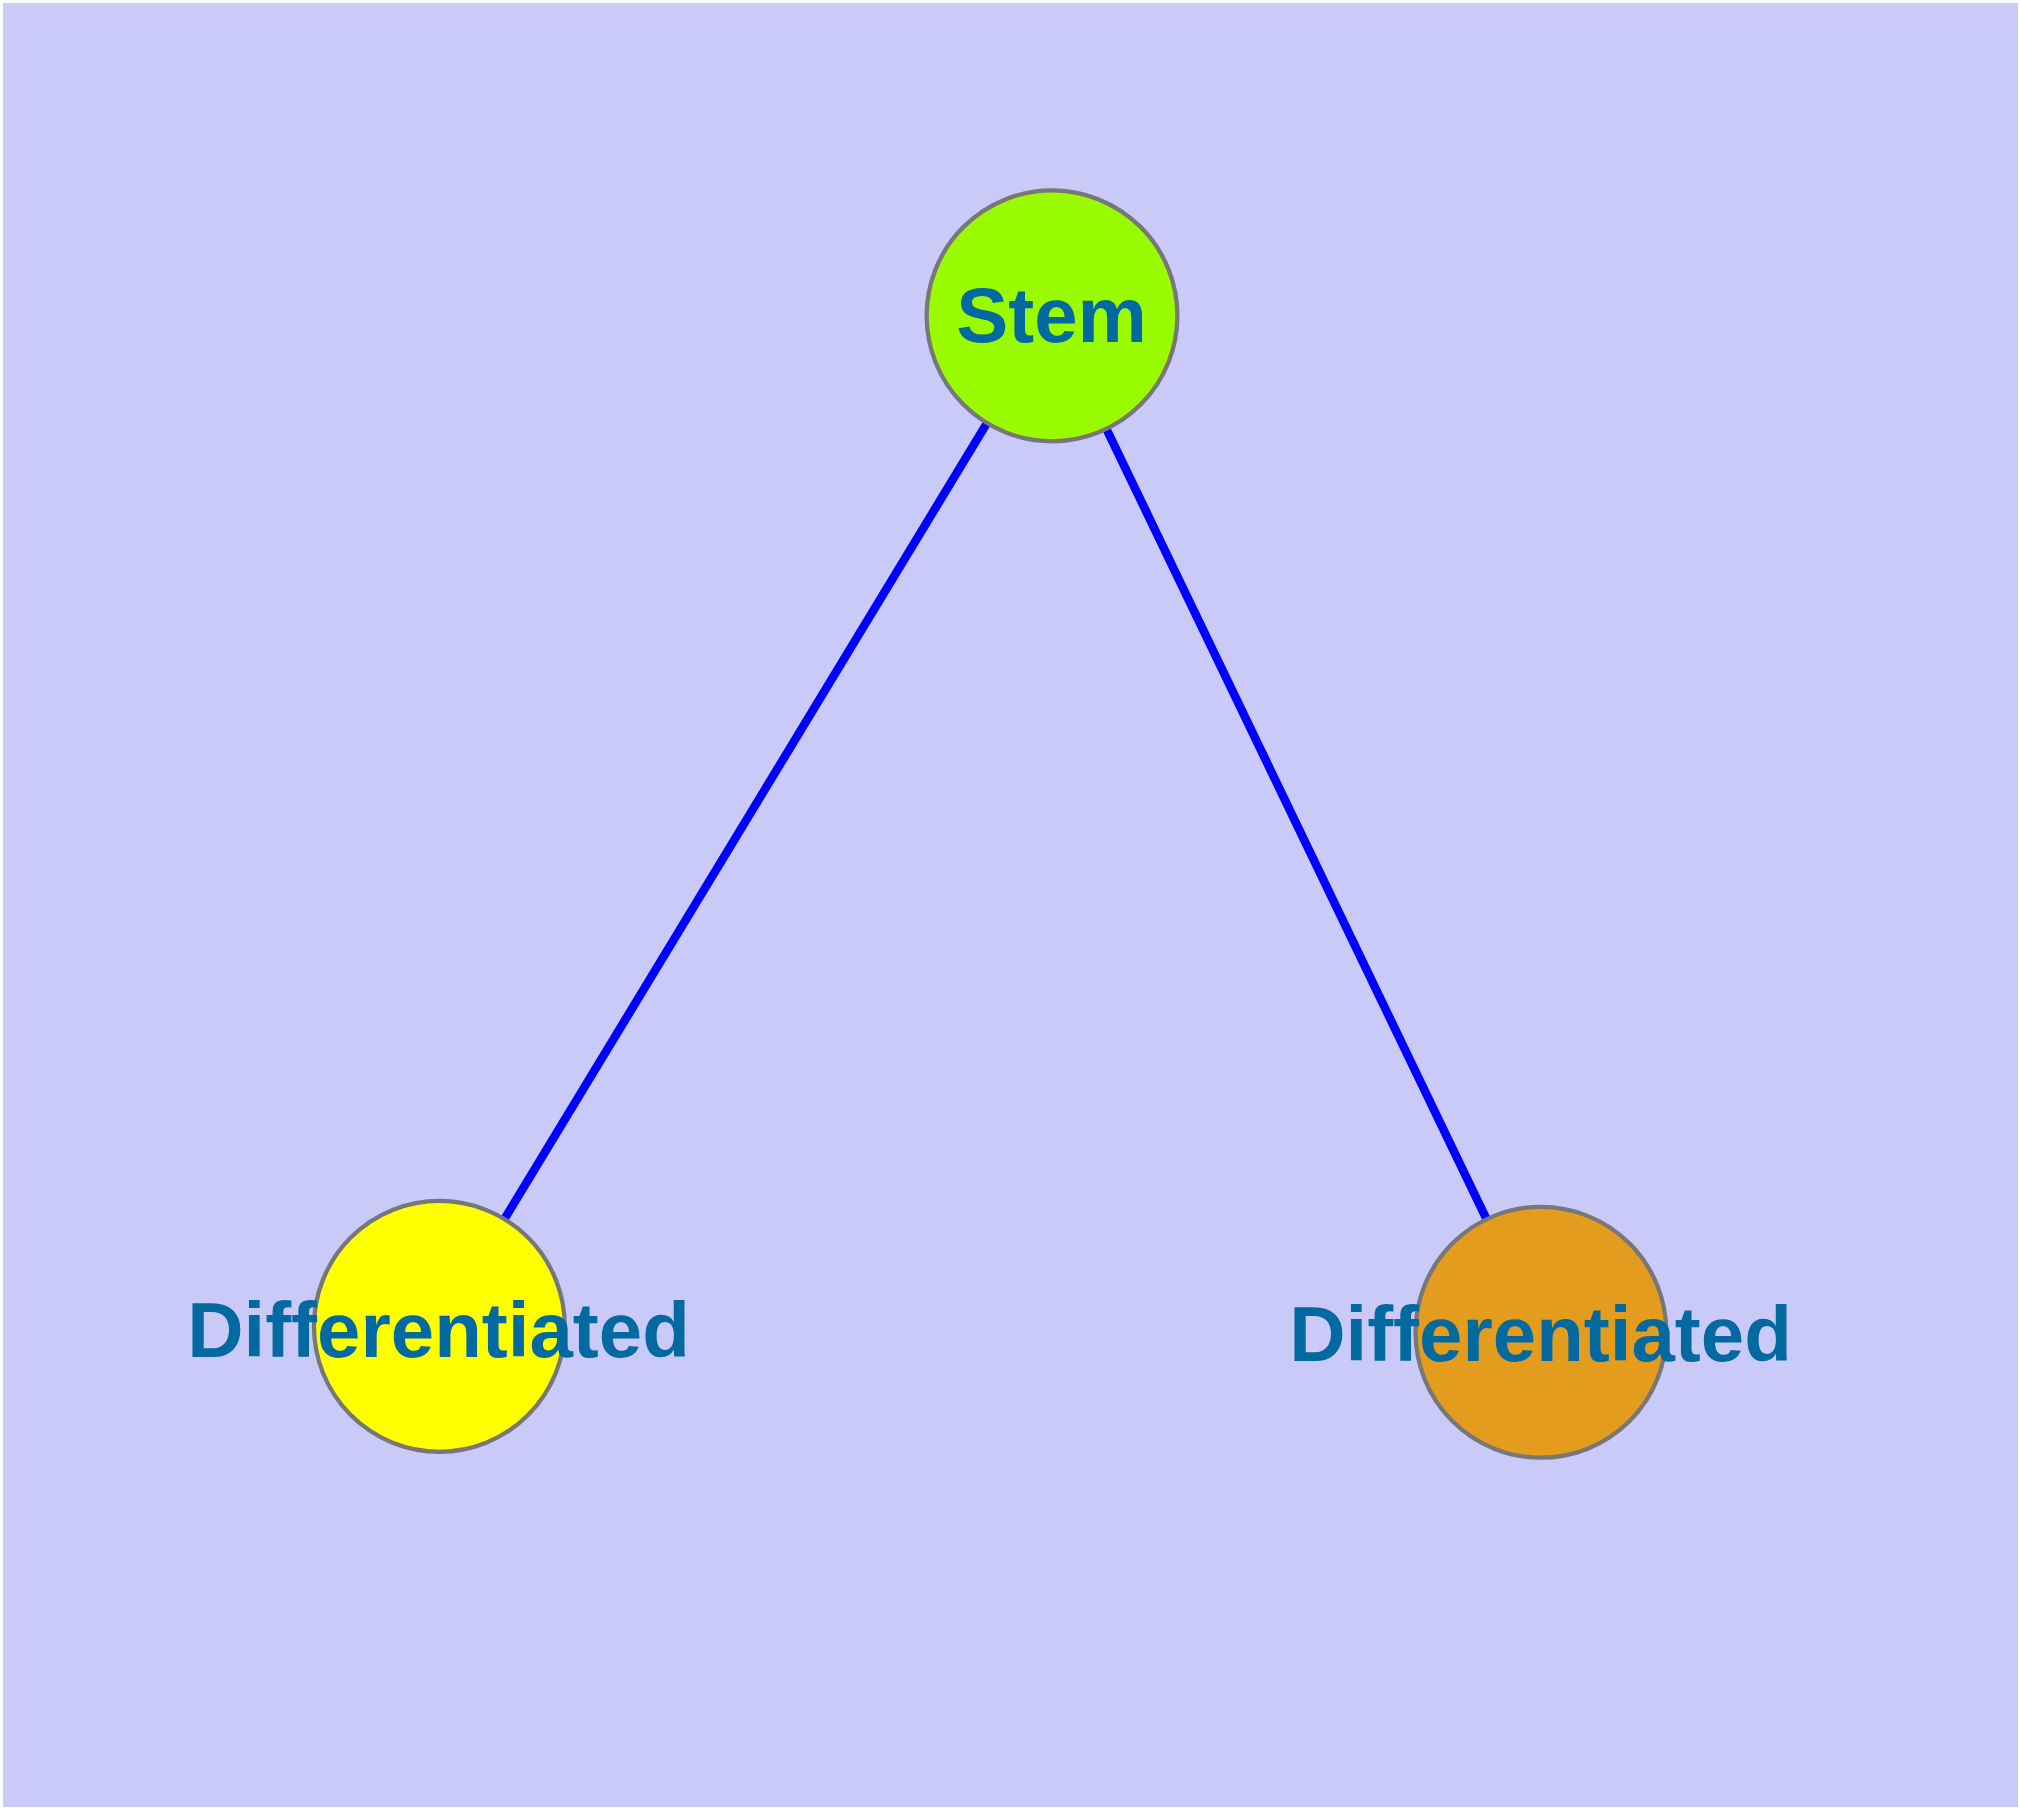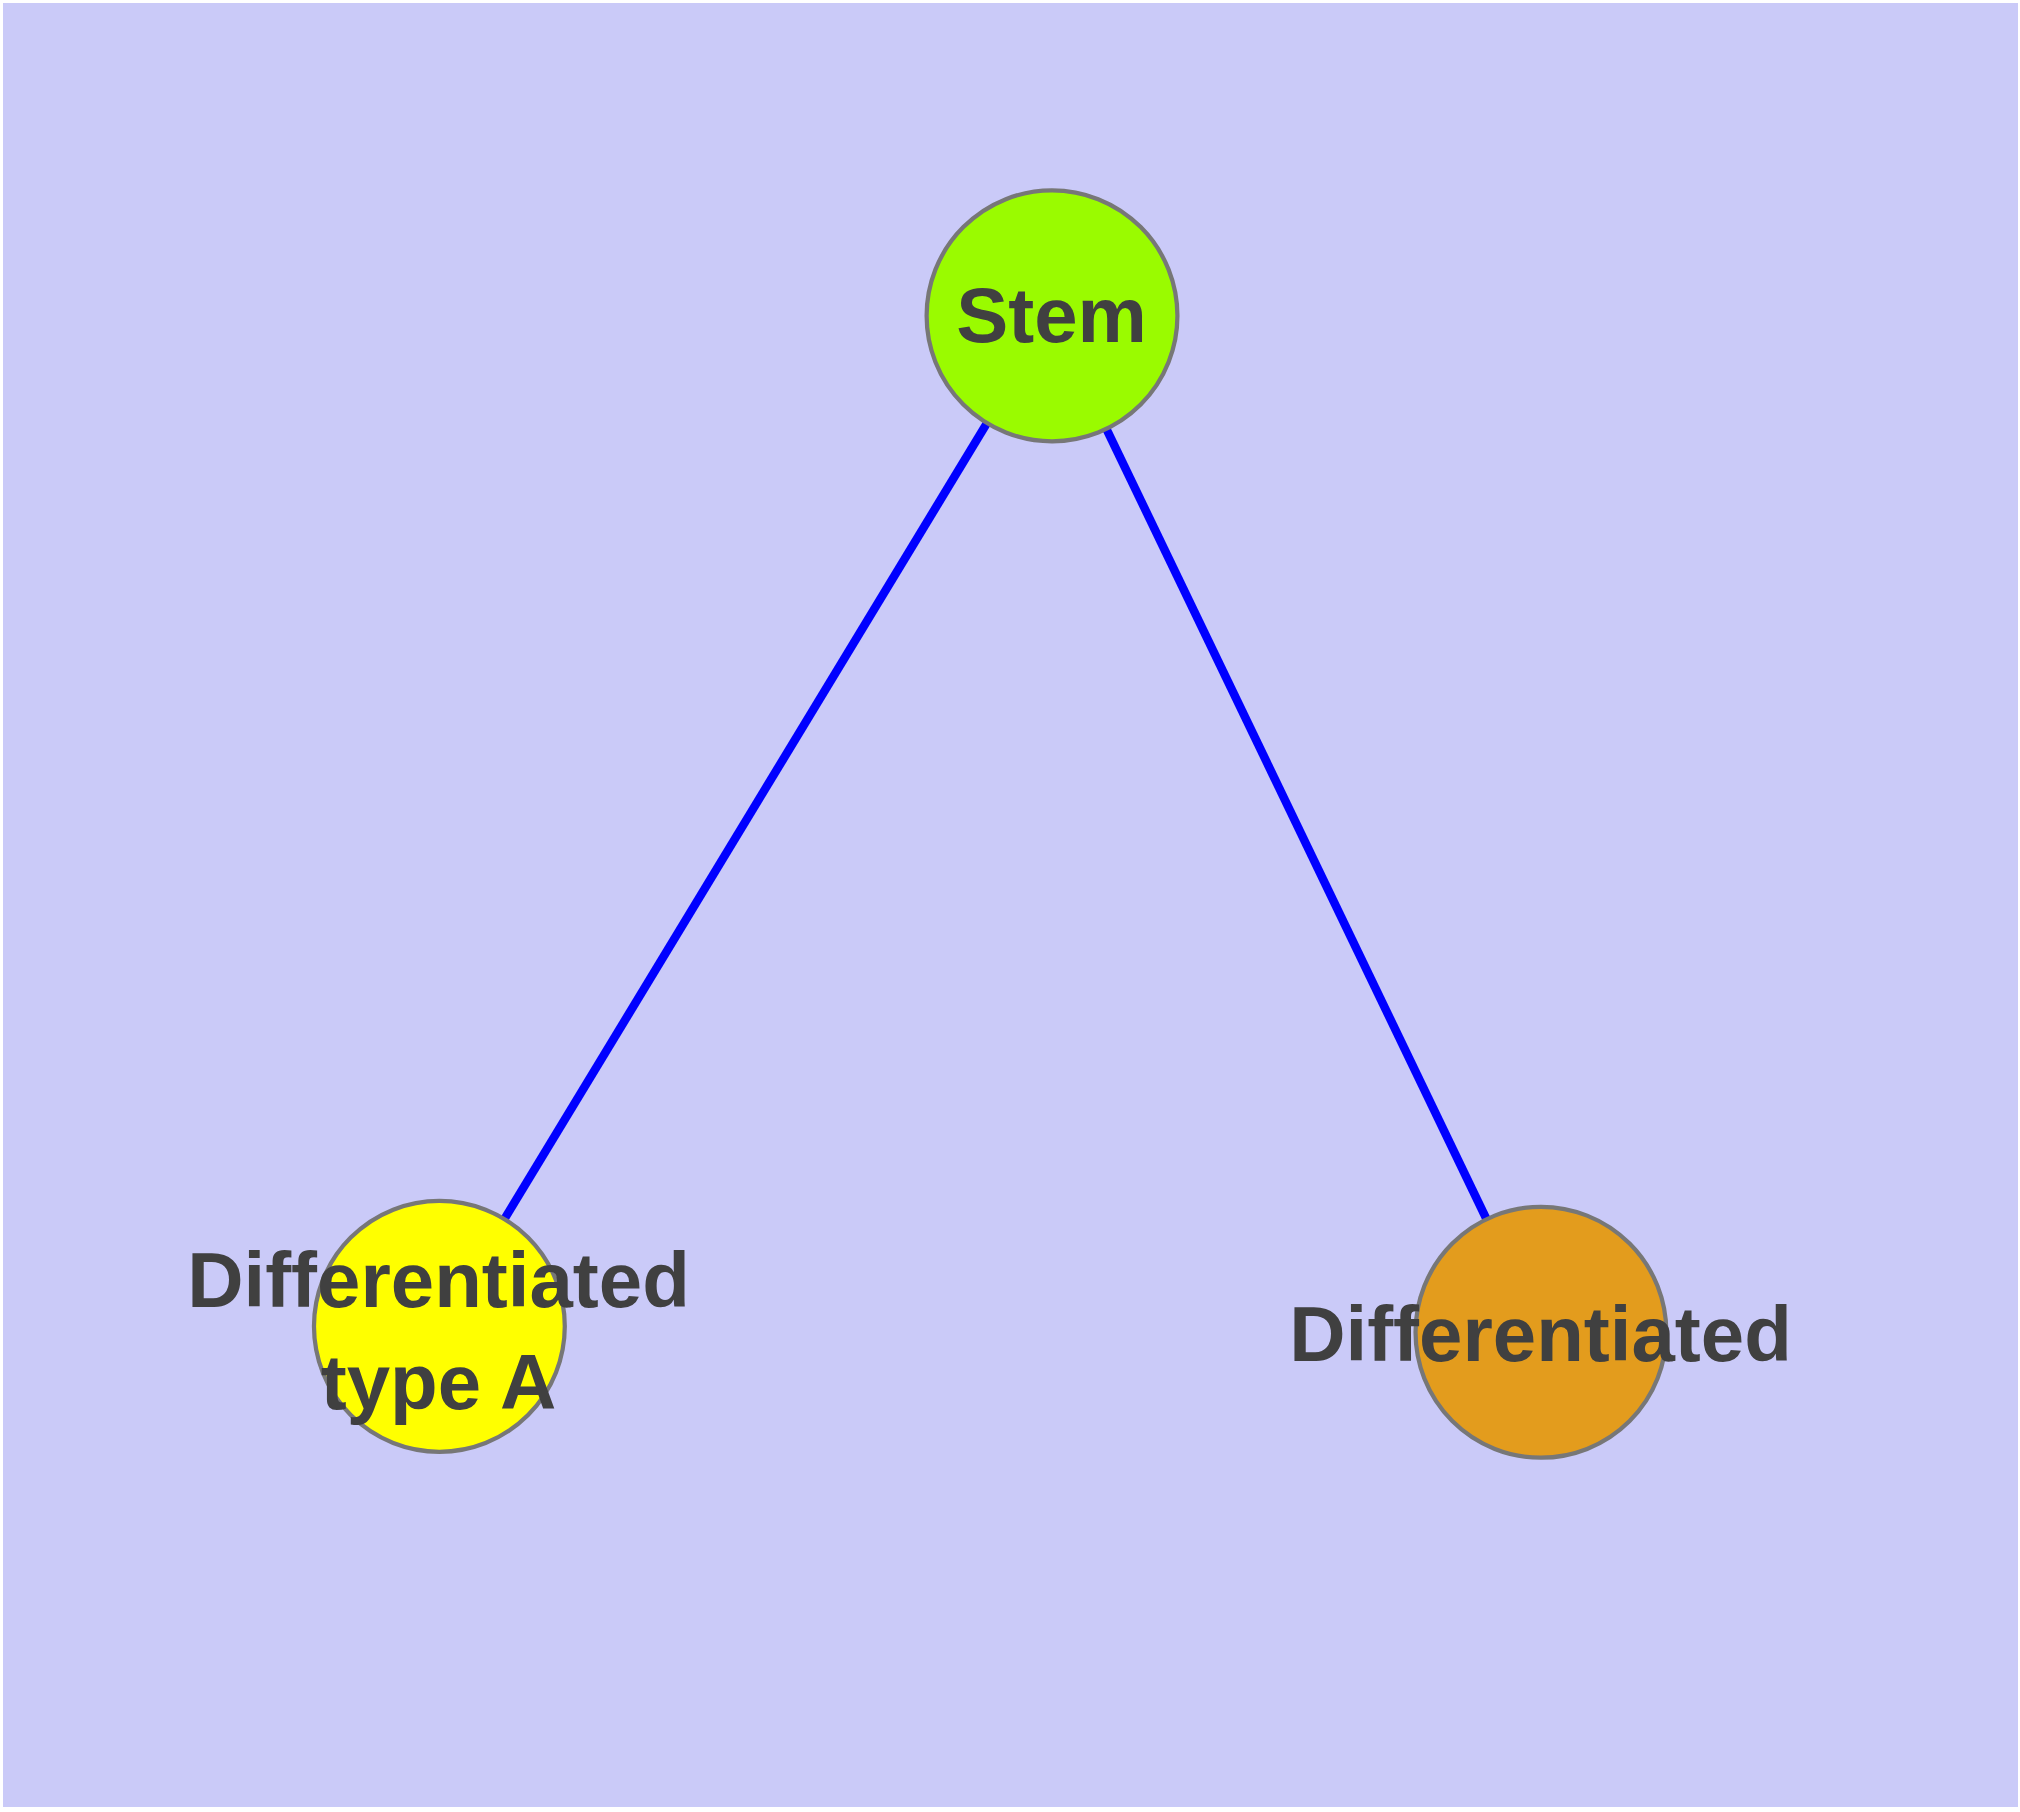--- a/index.html
+++ b/index.html
@@ -24,21 +24,21 @@
     top: 0;
     width: 100%;
     height: 100%;
     display: block;
   }
   .node-label {
     position: absolute;
     transform: translate(-50%, -50%);
     text-align: center;
     white-space: nowrap;
-    color: #404040;
+    color: #0369a1;
     font-family: "Liberation Sans", sans-serif;
     font-weight: bold;
     font-size: 78px;
     line-height: 1.3;
   }
 </style>
 </head>
 <body>
 
 <div class="stage">
@@ -51,21 +51,20 @@
     <circle cx="515" cy="1561" r="148" stroke-width="5" fill="#ffff00" stroke="#777777"></circle>
     <circle cx="1815" cy="1568" r="148" stroke-width="5" fill="#e39c1d" stroke="#777777"></circle>
   </svg>
 
   <div class="node-label" style="left:1049px; top:313px;">
     <div>Stem</div>
   </div>
 
   <div class="node-label" style="left:436px; top:1328px;">
     <div>Differentiated</div>
-    <div>type A</div>
   </div>
 
   <div class="node-label" style="left:1538px; top:1332px;">
     <div>Differentiated</div>
   </div>
 
 </div>
 
 
 </body></html>

